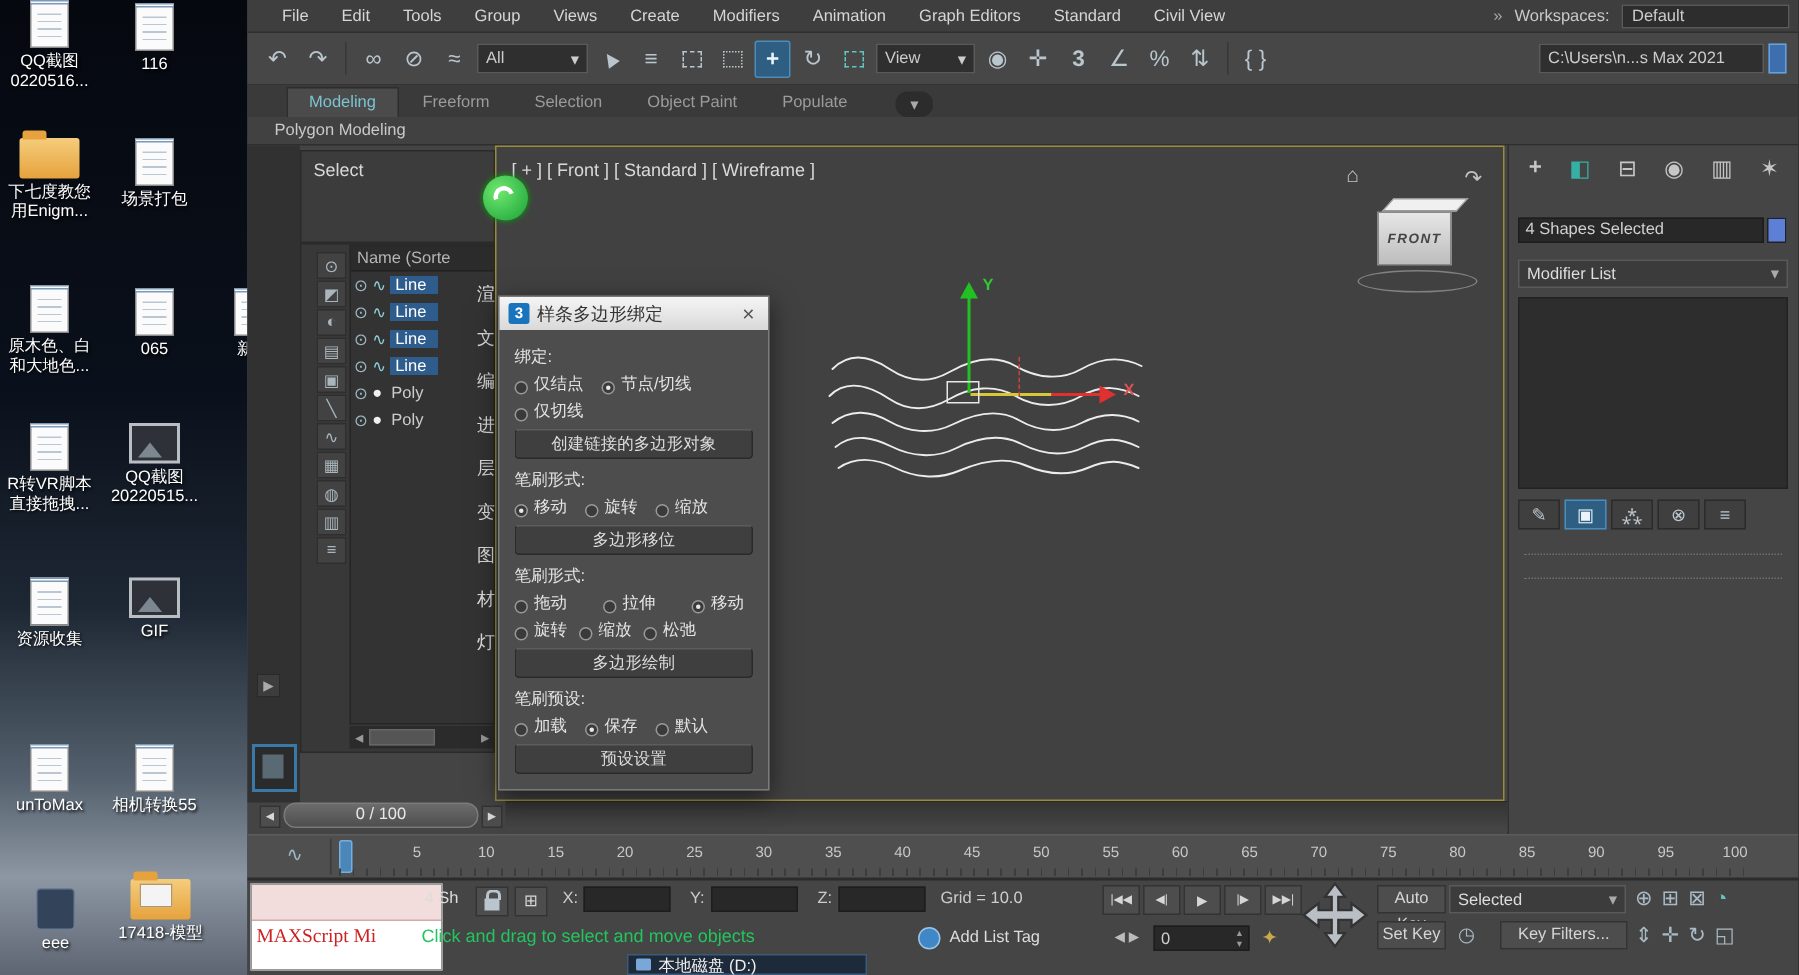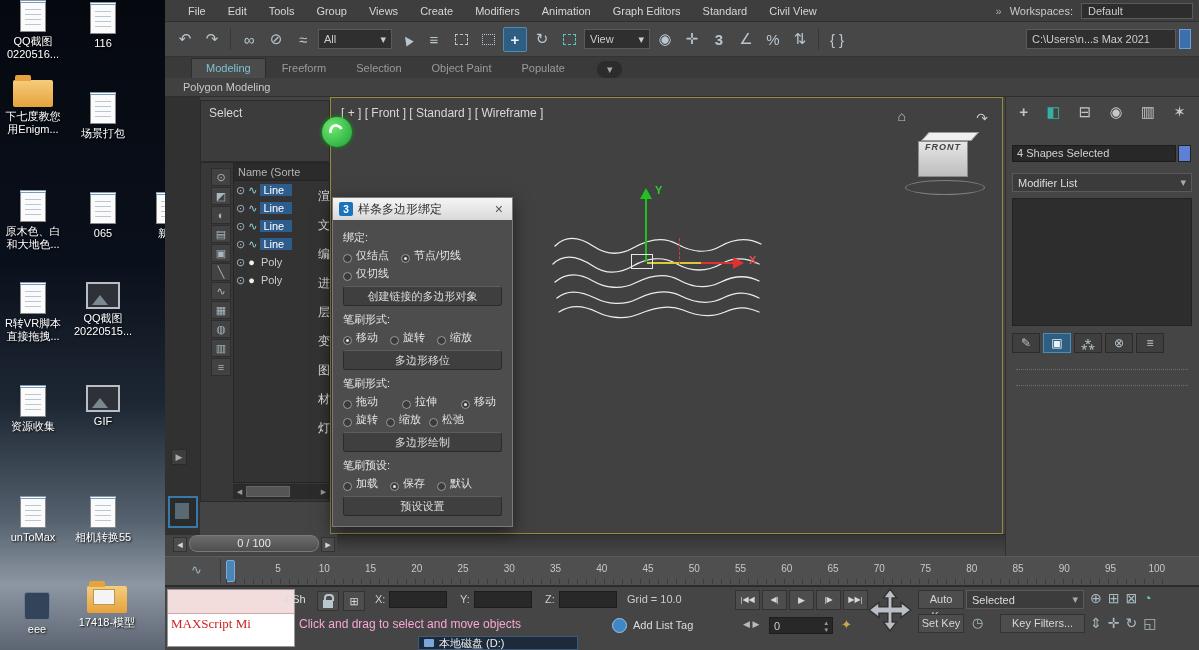--- a/index.html
+++ b/index.html
@@ -51,21 +51,21 @@
     display:flex;align-items:center;justify-content:center;margin-bottom:1px}
   .xrow{height:18px;display:flex;align-items:center;gap:3px;padding-left:2px;color:#ccc}
   .xeye{color:#9fb6c2}
   .xlab{padding:0 8px 0 3px}
   .xlab.sel{background:#2e5d8d;color:#fff}
   .hlab{display:block;height:29px;color:#ddd;font-size:12px;white-space:nowrap}
 
   
   #viewport{position:absolute;left:165px;top:97px;width:673px;height:437px;background:#414141;border:1px solid #9a8a3c;overflow:hidden}
   .vcface{position:absolute;width:50px;height:36px;background:linear-gradient(#e6e6e6,#bdbdbd);border:1px solid #8a8a8a;
-    color:#444;font-weight:bold;font-size:9px;display:flex;justify-content:center;letter-spacing:1px}
+    color:#444;font-weight:bold;font-size:9px;display:flex;align-items:center;justify-content:center;letter-spacing:1px}
   .vctop{position:absolute;width:50px;height:9px;background:#f0f0f0;border:1px solid #9a9a9a;transform:skewX(-42deg);transform-origin:bottom left}
   .vcring{position:absolute;width:80px;height:15px;border:1px solid #a5a5a5;border-radius:50%;opacity:.65}
 
   
   #dlg{position:absolute;left:167px;top:197px;width:181px;height:330px;background:#4d4d4d;border:1px solid #7a7a7a;
     box-shadow:0 5px 16px rgba(0,0,0,.55);z-index:30}
   .dlg-title{height:22px;background:linear-gradient(#f5f5f5,#d9d9d9);display:flex;align-items:center;padding:0 6px;gap:5px;color:#333;font-size:12px}
   .dlg-ico{width:14px;height:14px;background:#1a74bc;color:#fff;font-size:10px;font-weight:bold;display:flex;align-items:center;justify-content:center;border-radius:2px}
   .dlg-close{margin-left:auto;color:#555;font-size:14px;padding:0 3px}
   .dlg-body{padding:7px 10px;color:#e4e4e4}
@@ -108,21 +108,21 @@
   <div id="desktop">
     <div class="dicon" style="left:2px;top:0">
       <div class="ig ig-note"></div>
       <div>QQ截图</div>
         <div>0220516...</div>
     </div>
     <div class="dicon" style="left:72px;top:2px">
       <div class="ig ig-note"></div>
       <div>116</div>
     </div>
-    <div class="dicon" style="left:2px;top:80px">
+    <div class="dicon" style="left:2px;top:92px">
       <div class="ig ig-folder"></div>
       <div>下七度教您</div>
         <div>用Enigm...</div>
     </div>
     <div class="dicon" style="left:72px;top:92px">
       <div class="ig ig-note"></div>
       <div>场景打包</div>
     </div>
     <div class="dicon" style="left:2px;top:190px">
       <div class="ig ig-note"></div>
@@ -537,21 +537,21 @@
         <b style="font-weight:normal">Selected</b>
         <i style="font-style:normal;margin-left:auto;color:#aaa">▾</i>
       </div>
       <div class="abs" style="left:925px;top:3px;display:flex;gap:6px;color:#a9bac4;font-size:14px">
         <span>⊕</span>
         <span>⊞</span>
         <span>⊠</span>
         <span style="color:#5fc6c0">◔</span>
       </div>
 
-      <span class="abs" style="left:134px;top:30px;color:#f9a8d4;font-size:12px">Click and drag to select and move objects</span>
+      <span class="abs" style="left:116px;top:30px;color:#22c55e;font-size:12px">Click and drag to select and move objects</span>
       <span class="abs" style="left:447px;top:31px;width:15px;height:15px;border-radius:50%;background:#3f87c7;border:1px solid #9cc4e4"></span>
       <span class="abs" style="left:468px;top:32px;color:#ddd">Add List Tag</span>
       <span class="abs" style="left:578px;top:32px;color:#bbb;font-size:9px">◀ ▶</span>
       <div class="abs sinput" style="left:604px;top:30px;width:64px;height:17px;display:flex;align-items:center;padding:0 4px">
         <b style="font-weight:normal">0</b>
         <i style="font-style:normal;margin-left:auto;color:#999;font-size:7px;line-height:7px">▴<br>▾</i>
       </div>
       <span class="abs" style="left:676px;top:30px;color:#c8a850;font-size:13px">✦</span>
       <span class="abs sbtn" style="left:753px;top:27px;width:46px;height:19px;line-height:17px">Set Key</span>
       <span class="abs" style="left:807px;top:28px;color:#a9bac4;font-size:13px">◷</span>

